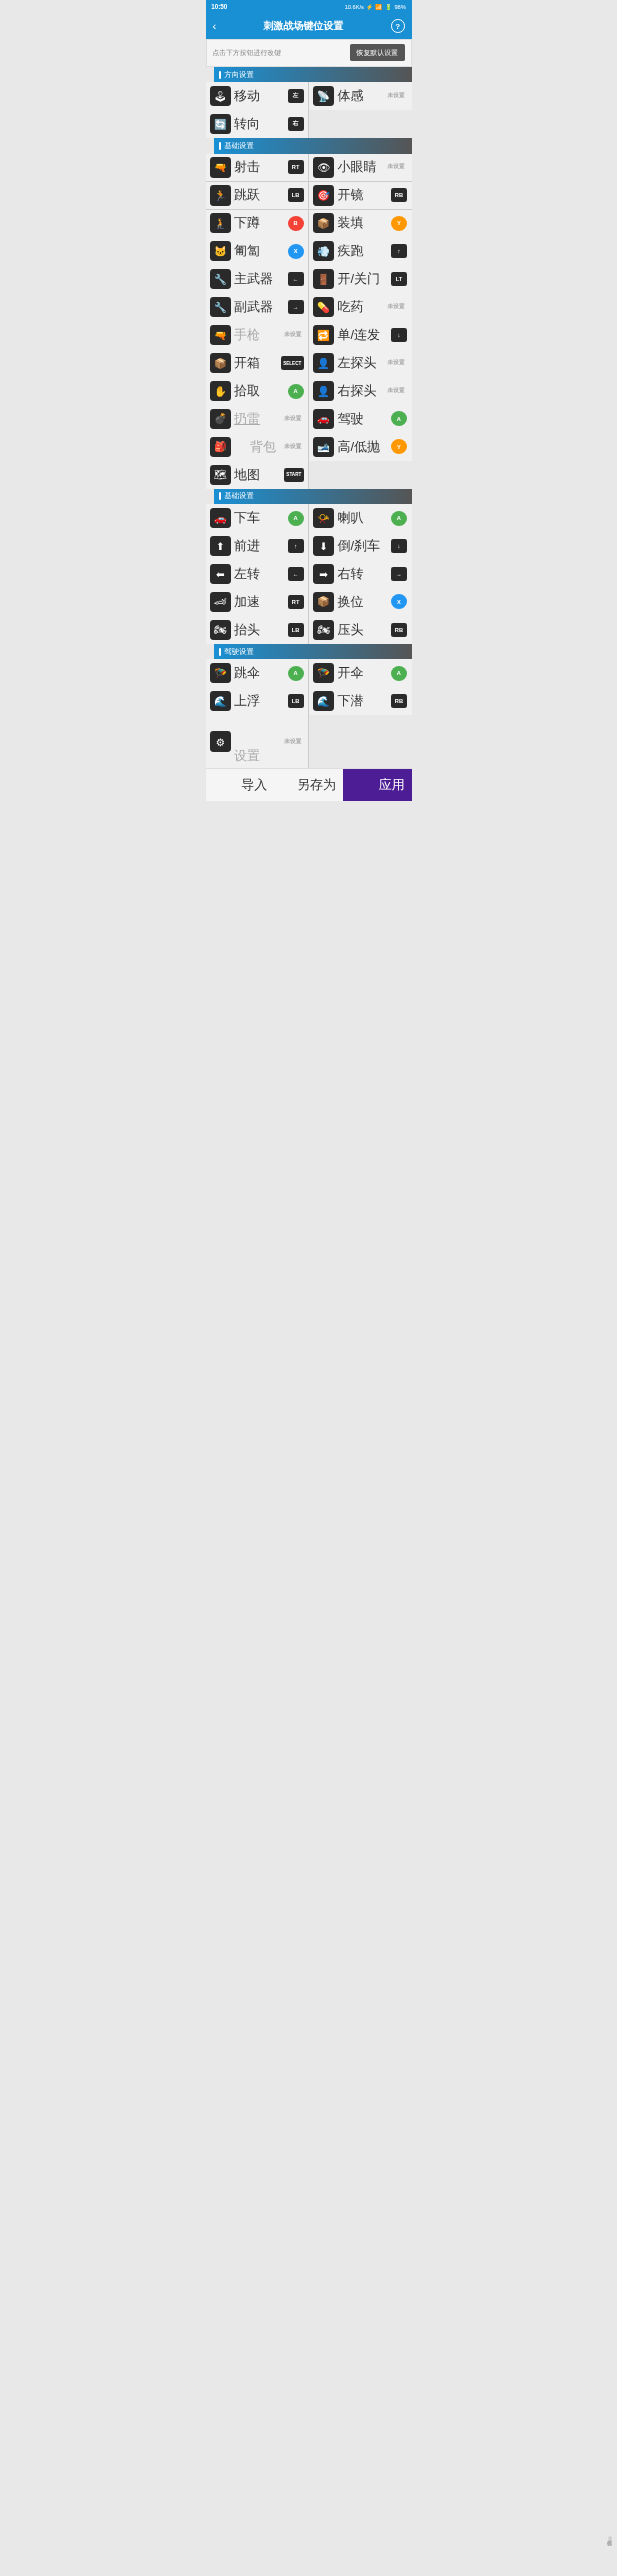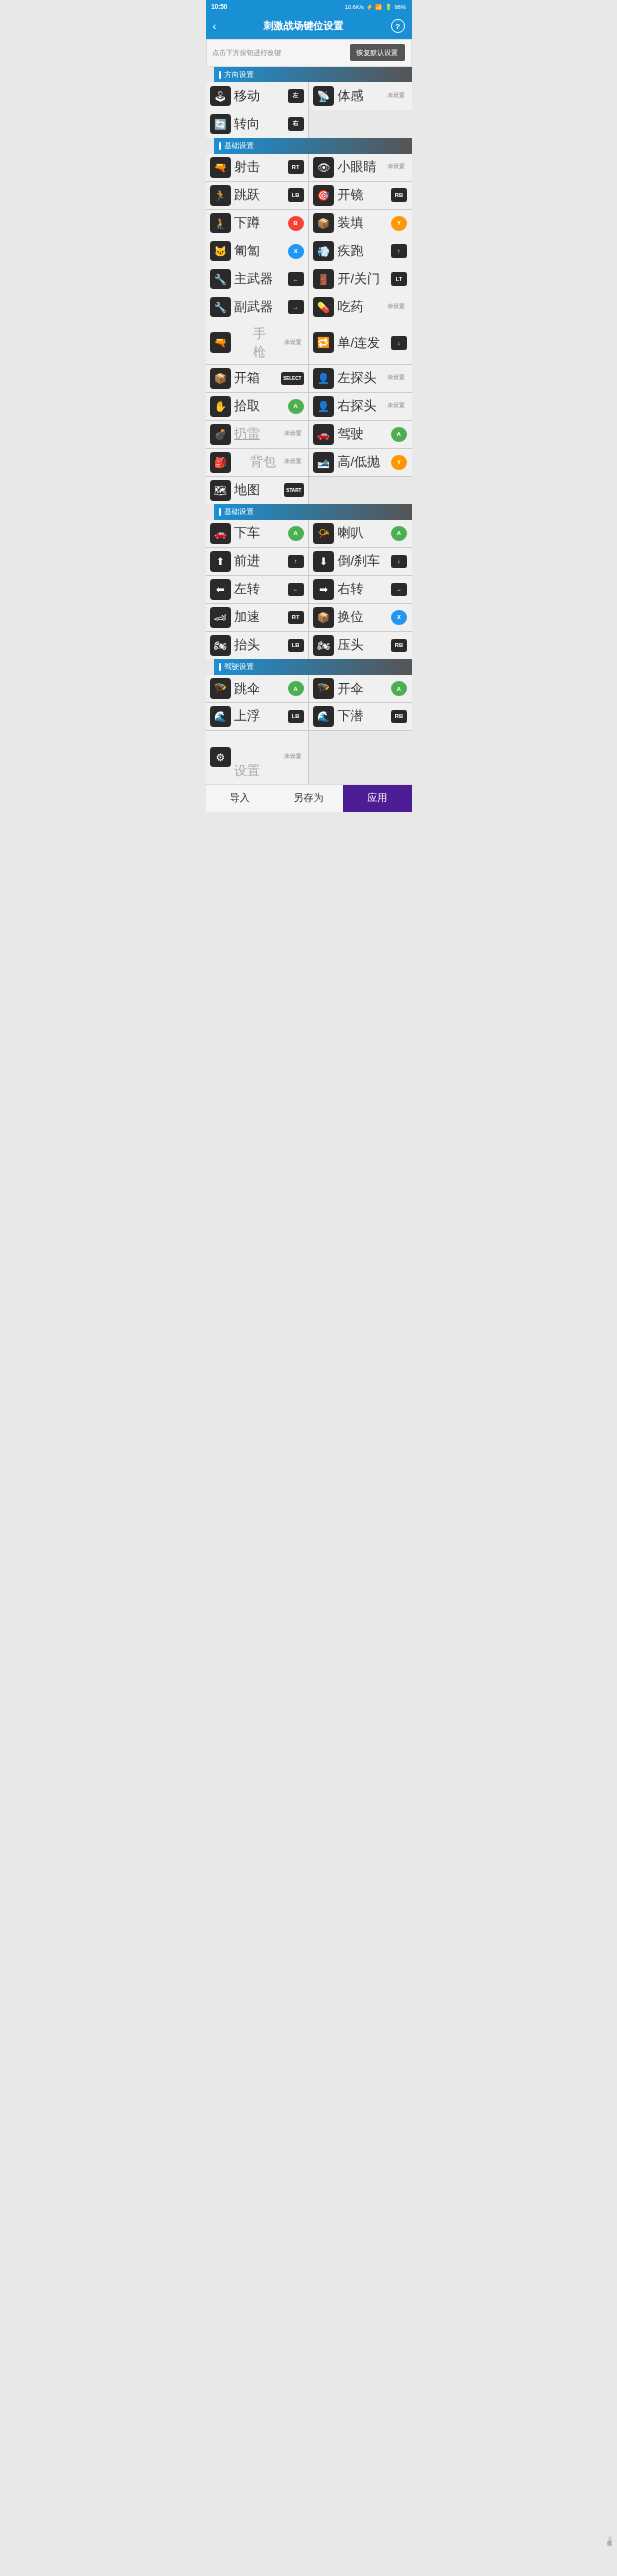--- a/index.html
+++ b/index.html
@@ -143,22 +143,22 @@
     .bottom-bar {
       background: #f5f5f5;
       display: flex;
       border-top: 0.6px solid #ddd;
       position: sticky;
       bottom: 0;
     }
     .bottom-btn {
       flex: 1;
       padding: 6.9px;
-      text-align: center;
-      font-size: 10px;
+      text-align: right;
+      font-size: 13px;
       color: #333;
       cursor: pointer;
       border: none;
       background: transparent;
     }
     .bottom-btn.primary {
       background: #4c1d95;
       color: white;
     }
     .watermark {
@@ -286,21 +286,21 @@
     <div class="setting-key">→</div>
   </div>
   <div class="setting-item">
     <div class="setting-icon">💊</div>
     <span class="setting-label">吃药</span>
     <div class="setting-key unset">未设置</div>
   </div>
 
   <div class="setting-item">
     <div class="setting-icon">🔫</div>
-    <span class="setting-label" style="color:#aaa;margin-left:19px;">手枪</span>
+    <span class="setting-label" style="color:#aaa;">手枪</span>
     <div class="setting-key unset">未设置</div>
   </div>
   <div class="setting-item">
     <div class="setting-icon">🔁</div>
     <span class="setting-label">单/连发</span>
     <div class="setting-key">↓</div>
   </div>
 
   <div class="setting-item">
     <div class="setting-icon">📦</div>

